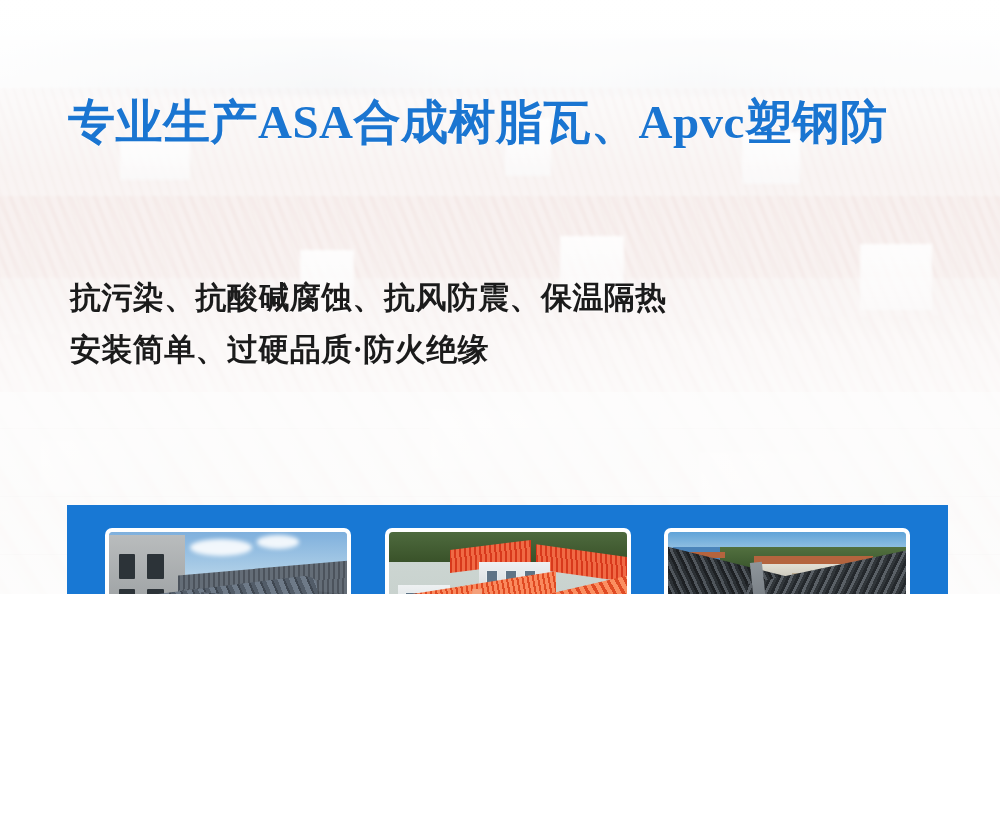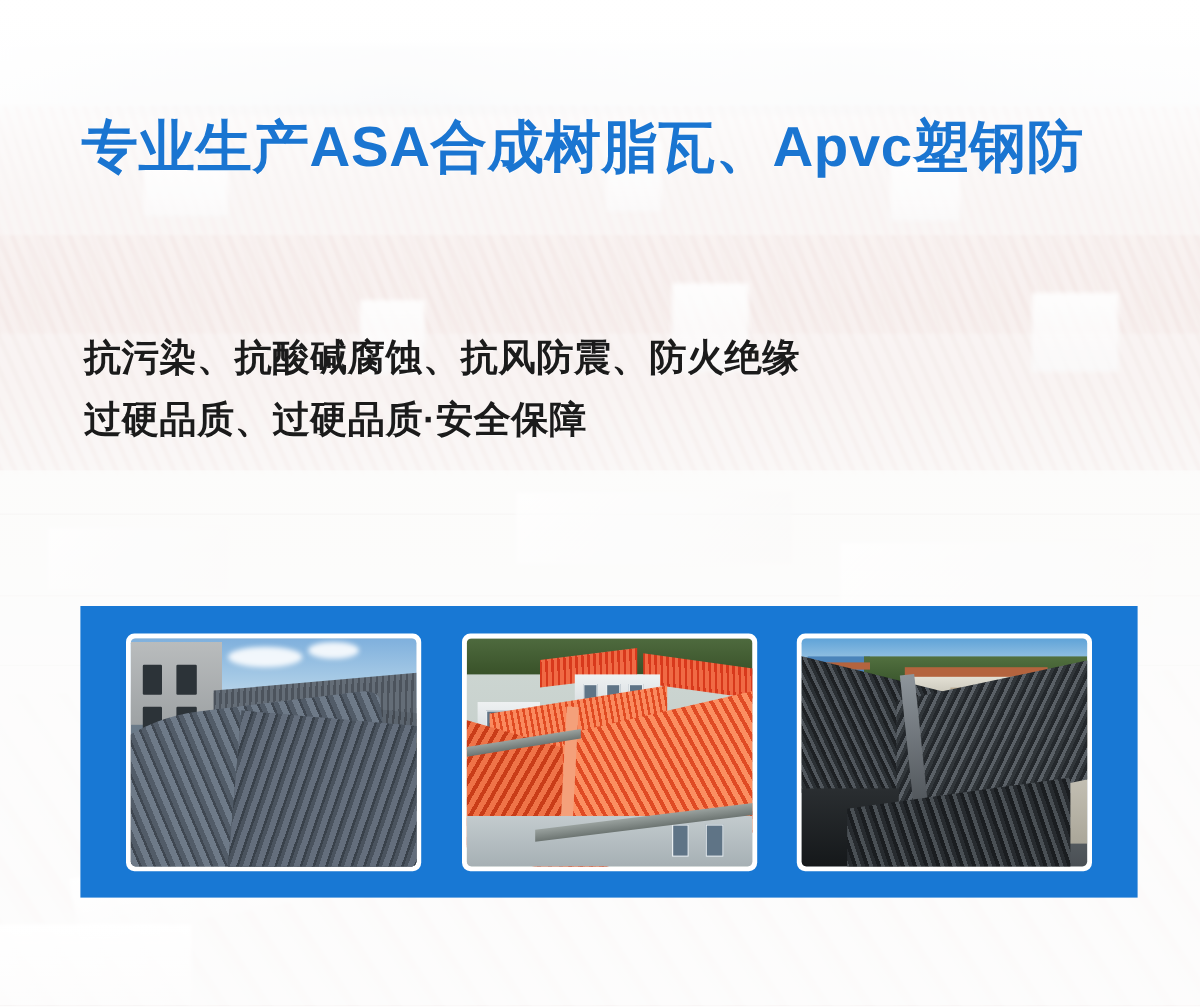--- a/index.html
+++ b/index.html
@@ -3,23 +3,23 @@
 <meta charset="utf-8">
 <style>
   html, body {
     margin: 0;
     padding: 0;
     background: #ffffff;
   }
   #page {
     position: relative;
     width: 1000px;
-    height: 838px;
+    height: 594px;
     overflow: hidden;
-    font-family: Liberation Sans, sans-serif;
+    font-family: Liberation Serif, serif;
     background: #f2efed;
   }
 
   
   .bg-layer {
     position: absolute;
     inset: 0;
     overflow: hidden;
   }
 
@@ -456,22 +456,22 @@
     <div class="bg-veil2"></div>
   </div>
 
   <div class="content">
 
     <div class="headline">
       <div class="hl-line">专业生产ASA合成树脂瓦、Apvc塑钢防</div>
     </div>
 
     <div class="subhead">
-      <div class="sub-line">抗污染、抗酸碱腐蚀、抗风防震、防火绝缘</div>
-      <div class="sub-line">过硬品质、过硬品质·安全保障</div>
+      <div class="sub-line">抗污染、抗酸碱腐蚀、抗风防震、保温隔热</div>
+      <div class="sub-line">安装简单、过硬品质·防火绝缘</div>
     </div>
 
     <div class="gallery">
 
       <div class="photo-frame">
         <div class="photo ph1">
           <div class="sky"></div>
           <div class="cloud" style="left:34%;top:4%;width:26%;height:9%;"></div>
           <div class="cloud" style="left:62%;top:2%;width:18%;height:7%;"></div>
           <div class="bldg-left"></div>

